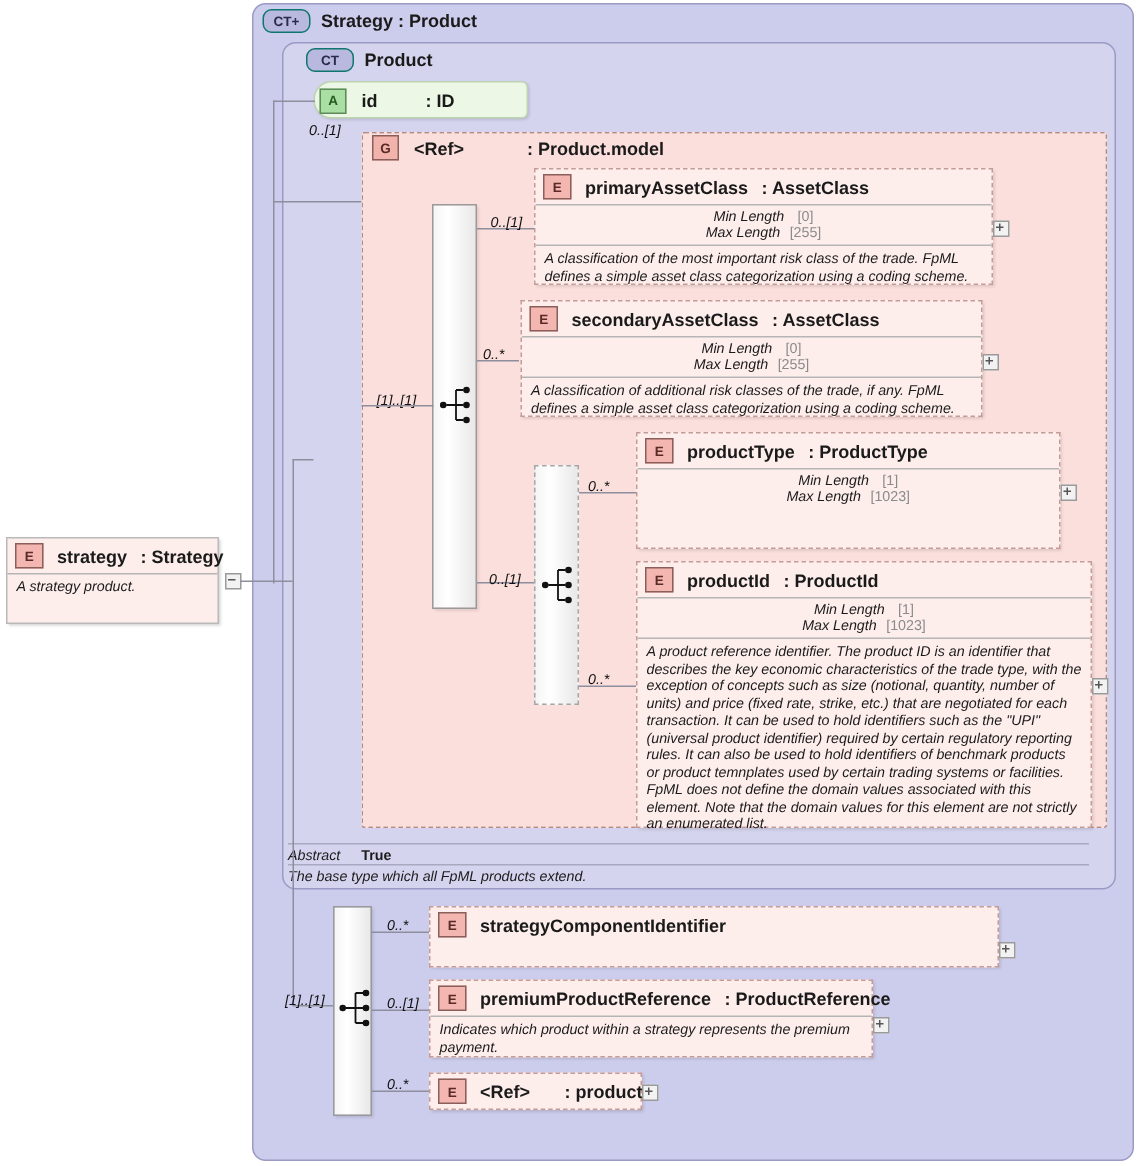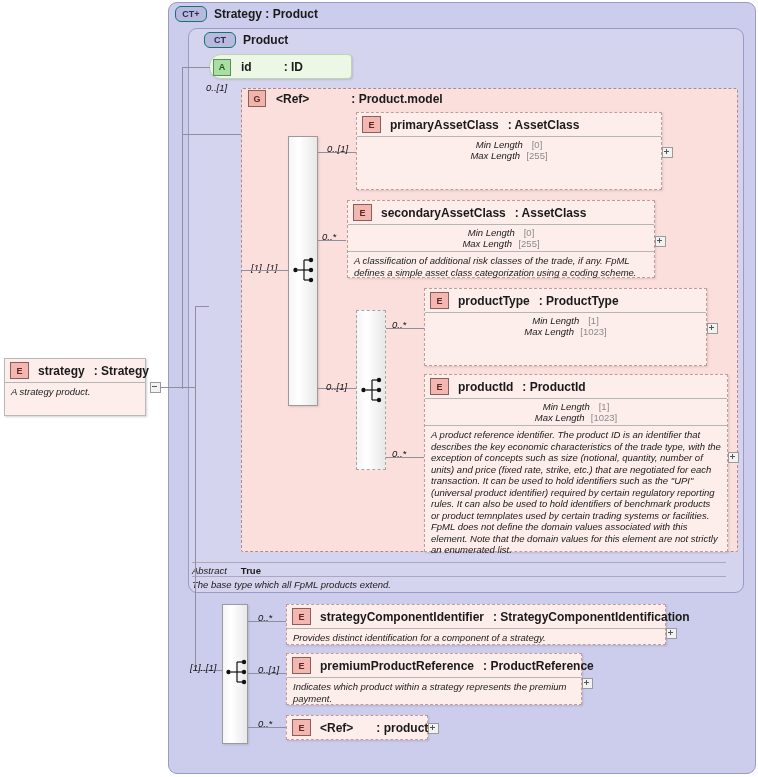--- a/index.html
+++ b/index.html
@@ -245,20 +245,21 @@
     <div class="elem-props">
       <div class="prow">
           <span class="pname">Min Length</span>
           <span class="pval">[0]</span>
         </div>
       <div class="prow">
           <span class="pname">Max Length</span>
           <span class="pval">[255]</span>
         </div>
     </div>
+    <div class="elem-desc">A classification of the most important risk class of the trade. FpML defines a simple asset class categorization using a coding scheme.</div>
   </div>
   <div class="abs" style="left:662px;top:147px;">
     <span class="expander plus"></span>
   </div>
 
   <div class="card" style="left:322px;top:231px;">0..*</div>
   <div class="abs elem" style="left:347px;top:200px;width:308px;height:78px;">
     <div class="elem-hdr">
       <span class="ebadge">E</span>
       <span>secondaryAssetClass</span>
@@ -376,23 +377,21 @@
 
   <div class="line-h" style="left:248px;top:621px;width:38px;"></div>
   <div class="line-h" style="left:248px;top:673px;width:38px;"></div>
   <div class="line-h" style="left:248px;top:727px;width:38px;"></div>
 
   <div class="card" style="left:258px;top:612px;">0..*</div>
   <div class="abs elem" style="left:286px;top:604px;width:380px;height:41px;">
     <div class="elem-hdr">
       <span class="ebadge">E</span>
       <span>strategyComponentIdentifier</span>
-      <span>: StrategyComponentIdentification</span>
-    </div>
-    <div class="elem-desc">Provides distinct identification for a component of a strategy.</div>
+    </div>
   </div>
   <div class="abs" style="left:666px;top:628px;">
     <span class="expander plus"></span>
   </div>
 
   <div class="card" style="left:258px;top:664px;">0..[1]</div>
   <div class="abs elem" style="left:286px;top:653px;width:296px;height:52px;">
     <div class="elem-hdr">
       <span class="ebadge">E</span>
       <span>premiumProductReference</span>

